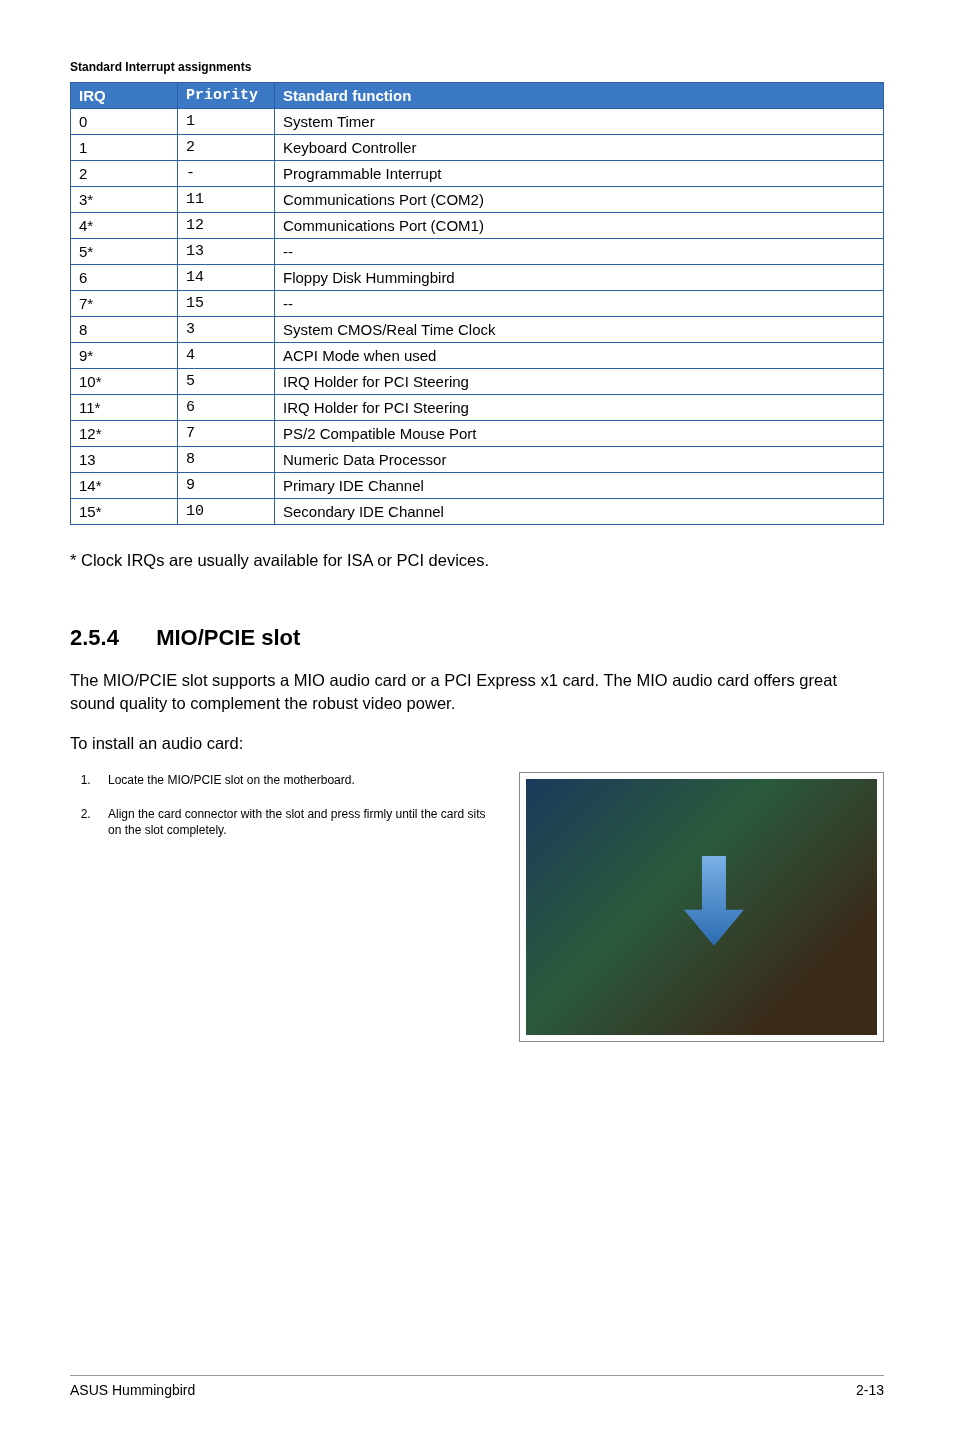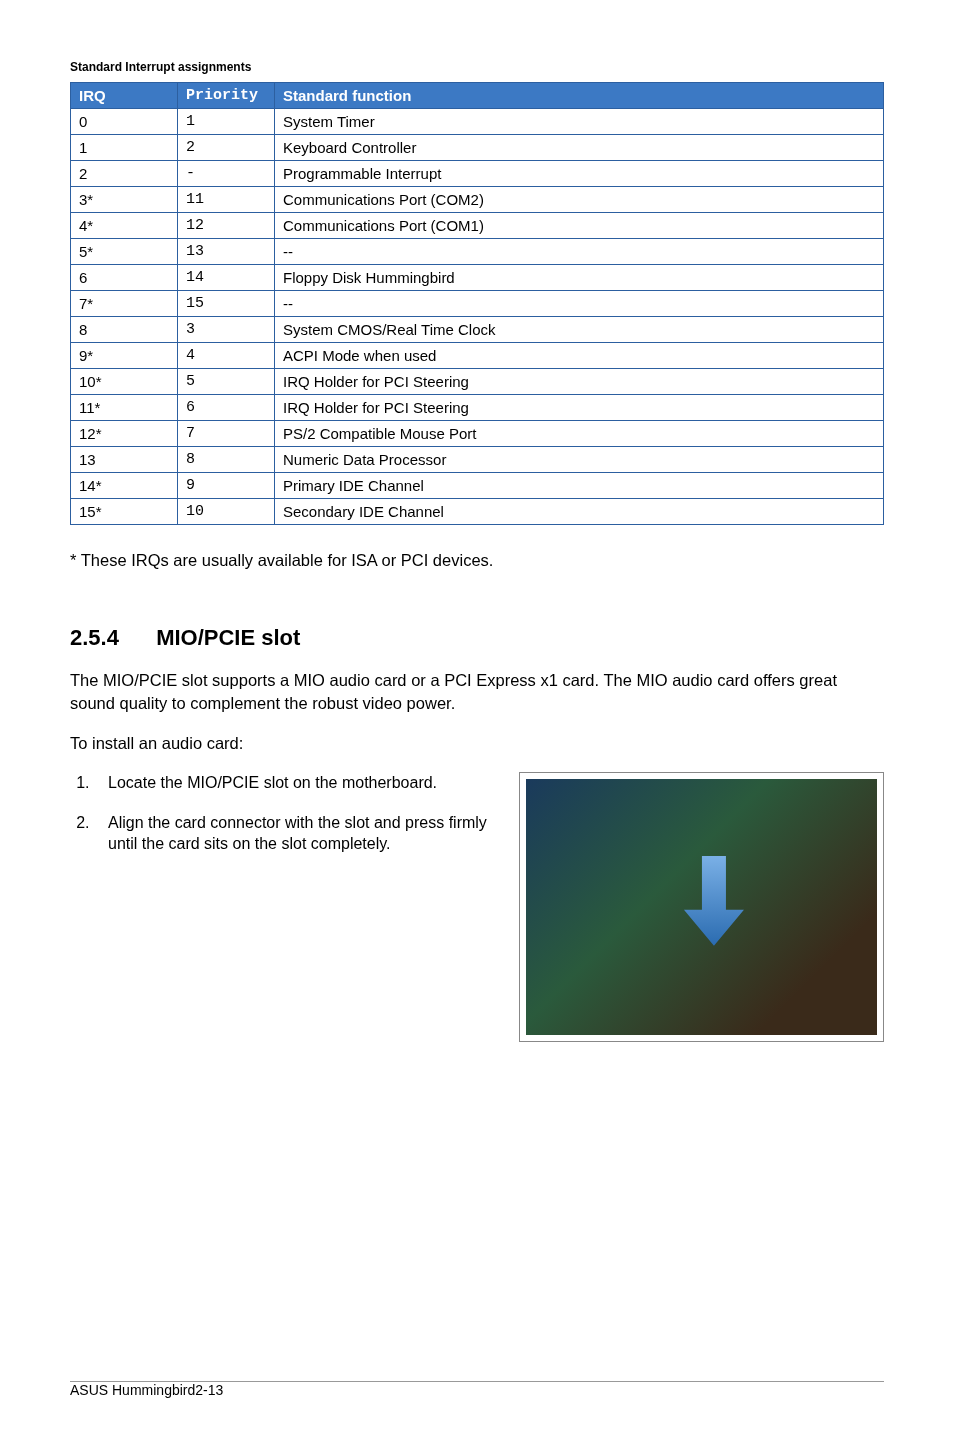--- a/index.html
+++ b/index.html
@@ -85,31 +85,32 @@
     background: linear-gradient(180deg, #7ab0e6 0%, #2a6bb0 100%);
     clip-path: polygon(30% 0, 70% 0, 70% 60%, 100% 60%, 50% 100%, 0 60%, 30% 60%);
   }
   ol.steps {
     padding-left: 24px;
     margin: 0;
   }
   ol.steps li {
     padding-left: 14px;
     margin-bottom: 18px;
-    font-size: 16px;
+    font-size: 12px;
     line-height: 1.35;
   }
   .footer {
     position: absolute;
     left: 70px;
     right: 70px;
     bottom: 40px;
     border-top: 1px solid #999;
+    padding-top: 6px;
     display: flex;
-    justify-content: flex-start;
+    justify-content: space-between;
     font-size: 14px;
     margin-top: 12px;
   }
   .spacer-lg { height: 36px; }
 </style>
 </head>
 <body>
 
 <div class="page">
 
@@ -201,21 +202,21 @@
           <td>Primary IDE Channel</td>
         </tr>
       <tr>
           <td>15*</td>
           <td>10</td>
           <td>Secondary IDE Channel</td>
         </tr>
     </tbody>
   </table>
 
-  <div class="body-text">* These IRQs are usually available for ISA or PCI devices.</div>
+  <div class="body-text">* Clock IRQs are usually available for ISA or PCI devices.</div>
 
   <div class="spacer-lg"></div>
 
   <div class="h2">
     <span class="section-num">2.5.4</span>
     <span>MIO/PCIE slot</span>
   </div>
 
   <div class="body-text">The MIO/PCIE slot supports a MIO audio card or a PCI Express x1 card. The MIO audio card offers great sound quality to complement the robust video power.</div>
 

